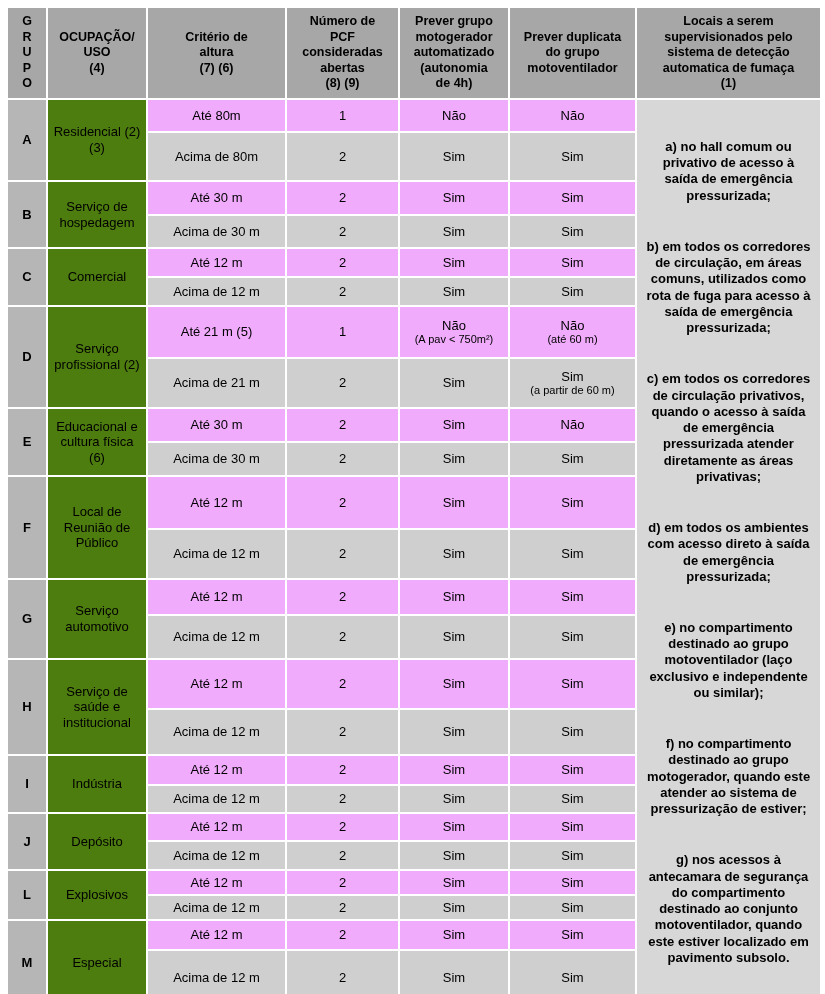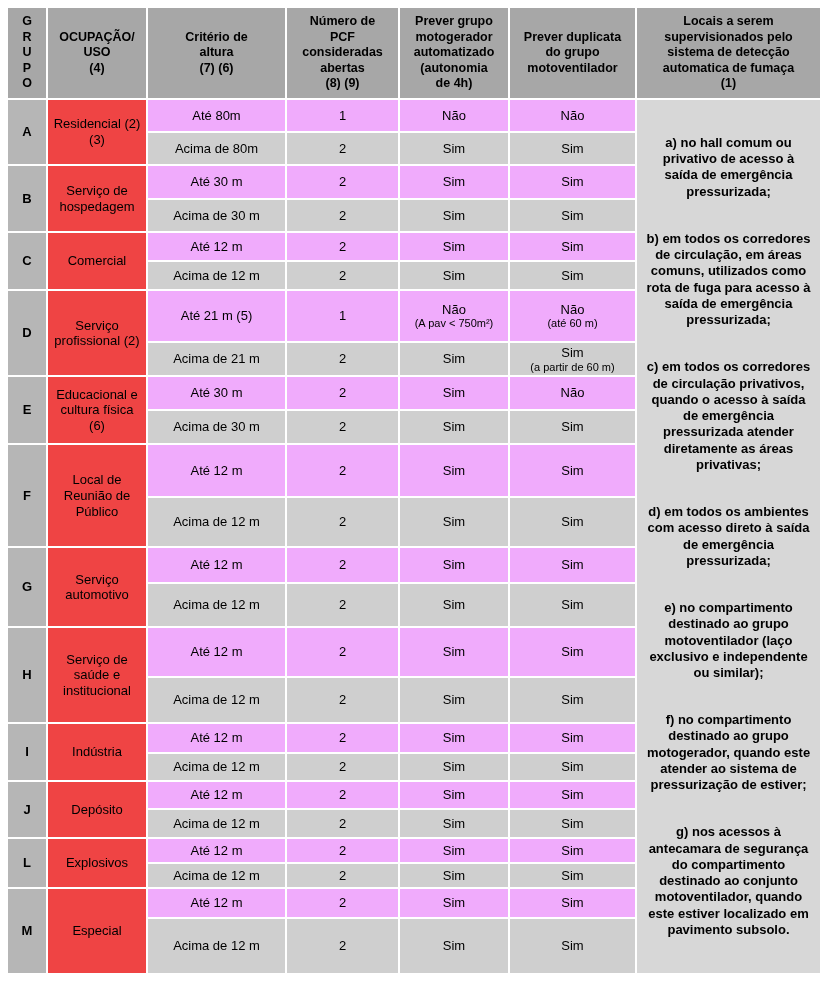--- a/index.html
+++ b/index.html
@@ -5,21 +5,21 @@
   html,body { margin:0; padding:0; background:#ffffff; }
   body { font-family:"Liberation Sans", sans-serif; color:#000; }
   .wrap { width:825px; padding:6px 0 0 6px; box-sizing:border-box; }
   table { border-collapse:collapse; width:814px; table-layout:fixed; }
   td, th { border:2px solid #ffffff; text-align:center; vertical-align:middle;
            padding:2px 3px; font-size:13px; line-height:1.2; box-sizing:border-box;
            overflow:hidden; }
   thead th { background:#a7a7a7; font-weight:bold; font-size:12.5px;
              white-space:pre-line; height:92px; line-height:1.25; }
   .col-group { background:#b6b6b6; font-weight:bold; }
-  .col-occupation { background:#ef4444; }
+  .col-occupation { background:#4d7c0f; }
   tr.row-light td.data { background:#f0abfc; }
   tr.row-dark  td.data { background:#cfcfcf; }
   .col-locais { background:#d7d7d7; position:relative; padding:0; }
   .locais-inner { position:absolute; top:0; left:0; right:0; bottom:0;
                   display:flex; flex-direction:column; justify-content:space-evenly;
                   padding:4px 8px; }
   .loc { margin:0; font-size:13px; line-height:1.25; text-align:center;font-weight:bold; }
   .note { font-size:11px; line-height:1.15; }
 </style>
 </head>
@@ -86,21 +86,21 @@
               <p class="loc">a) no hall comum ou privativo de acesso à saída de emergência pressurizada;</p>
               <p class="loc">b) em todos os corredores de circulação, em áreas comuns, utilizados como rota de fuga para acesso à saída de emergência pressurizada;</p>
               <p class="loc">c) em todos os corredores de circulação privativos, quando o acesso à saída de emergência pressurizada atender diretamente as áreas privativas;</p>
               <p class="loc">d) em todos os ambientes com acesso direto à saída de emergência pressurizada;</p>
               <p class="loc">e) no compartimento destinado ao grupo motoventilador (laço exclusivo e independente ou similar);</p>
               <p class="loc">f) no compartimento destinado ao grupo motogerador, quando este atender ao sistema de pressurização de estiver;</p>
               <p class="loc">g) nos acessos à antecamara de segurança do compartimento destinado ao conjunto motoventilador, quando este estiver localizado em pavimento subsolo.</p>
             </div>
           </td>
         </tr>
-        <tr class="row-dark" style="height: 33px;">
+        <tr class="row-dark" style="height: 49px;">
           <td class="data">Acima de 80m</td>
           <td class="data">2</td>
           <td class="data">
             <div>Sim</div>
           </td>
           <td class="data">
             <div>Sim</div>
           </td>
         </tr>
         <tr class="row-light" style="height: 34px;">
@@ -154,21 +154,21 @@
           <td class="data">1</td>
           <td class="data">
             <div>Não</div>
             <div class="note">(A pav &lt; 750m²)</div>
           </td>
           <td class="data">
             <div>Não</div>
             <div class="note">(até 60 m)</div>
           </td>
         </tr>
-        <tr class="row-dark" style="height: 34px;">
+        <tr class="row-dark" style="height: 50px;">
           <td class="data">Acima de 21 m</td>
           <td class="data">2</td>
           <td class="data">
             <div>Sim</div>
           </td>
           <td class="data">
             <div>Sim</div>
             <div class="note">(a partir de 60 m)</div>
           </td>
         </tr>

